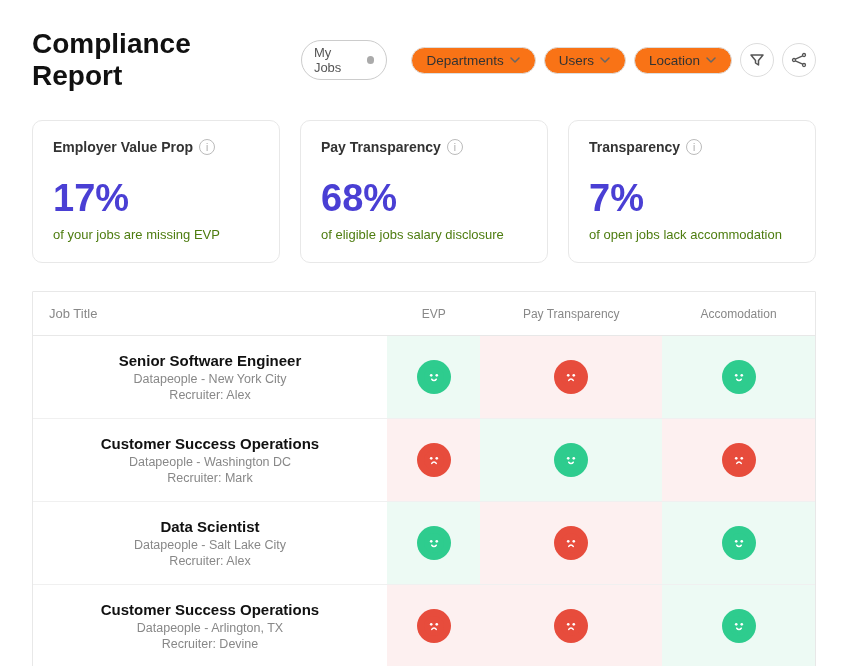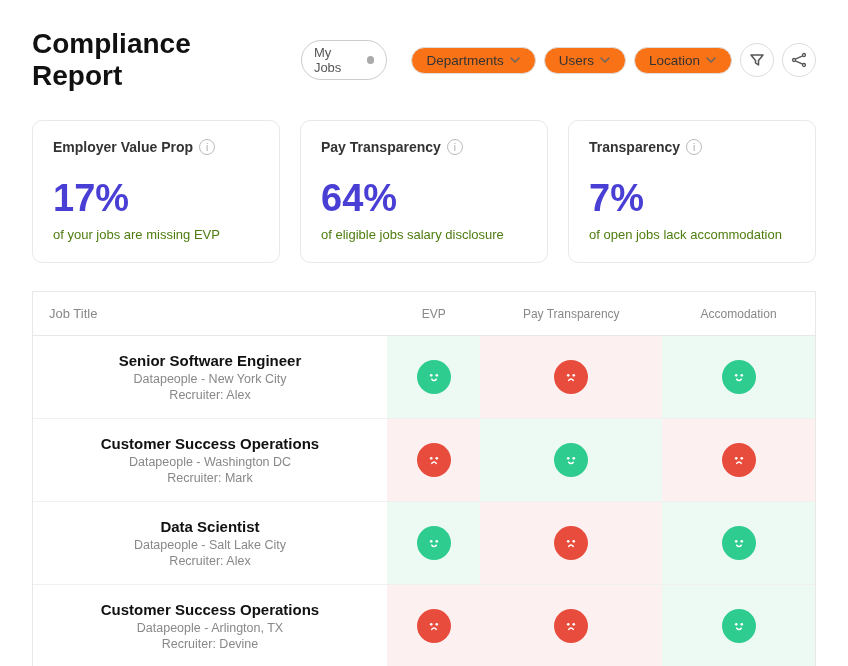--- a/index.html
+++ b/index.html
@@ -252,21 +252,21 @@
         <div class="info-icon">i</div>
       </div>
       <div class="card-value">17%</div>
       <div class="card-desc">of your jobs are missing EVP</div>
     </div>
     <div class="card">
       <div class="card-header">
         <span class="card-title">Pay Transparency</span>
         <div class="info-icon">i</div>
       </div>
-      <div class="card-value">64%</div>
+      <div class="card-value">68%</div>
       <div class="card-desc">of eligible jobs salary disclosure</div>
     </div>
     <div class="card">
       <div class="card-header">
         <span class="card-title">Transparency</span>
         <div class="info-icon">i</div>
       </div>
       <div class="card-value">7%</div>
       <div class="card-desc">of open jobs lack accommodation</div>
     </div>

